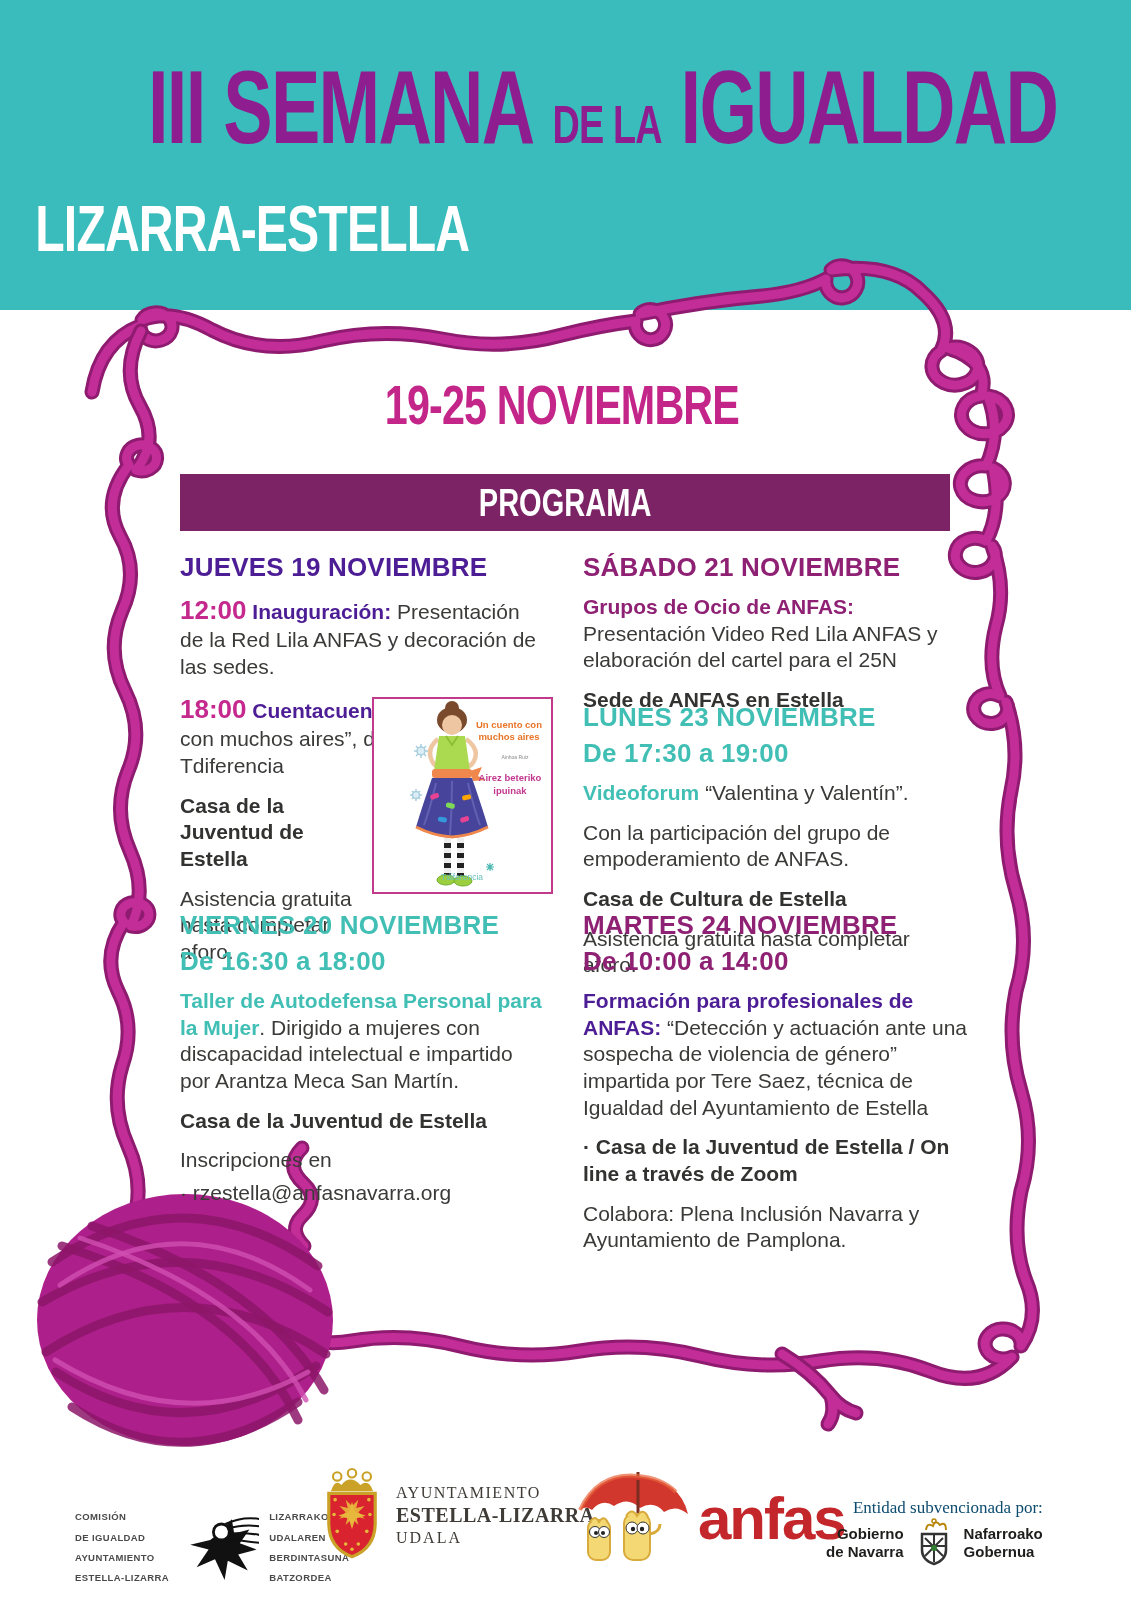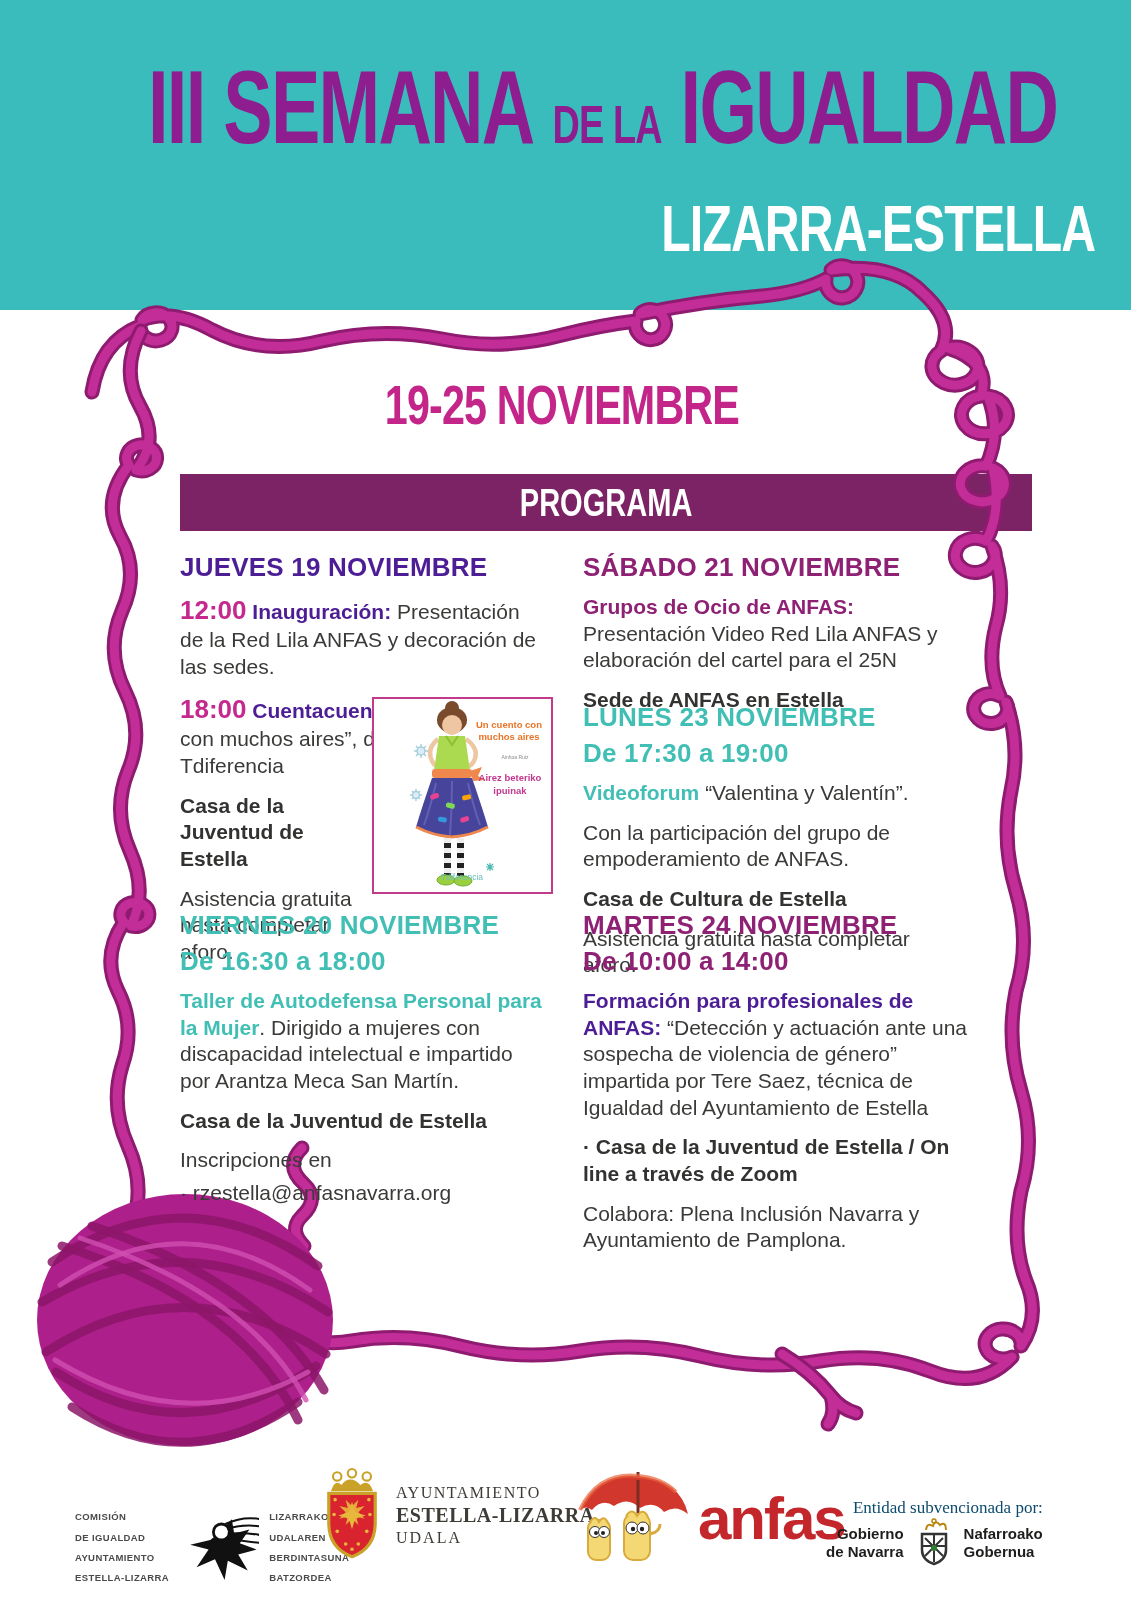--- a/index.html
+++ b/index.html
@@ -5,28 +5,28 @@
   html,body{margin:0;padding:0;background:#ffffff;}
   .page{position:relative;width:1131px;height:1600px;background:#ffffff;overflow:hidden;
         font-family:"Liberation Sans",sans-serif;color:#3a3a38;}
   
   .teal-band{position:absolute;left:0;top:0;width:1131px;height:310px;background:#3abcbc;}
   .title-wrap{position:absolute;left:0;top:58px;width:1131px;display:flex;justify-content:flex-end;}
   .title-row{display:flex;align-items:baseline;gap:22px;white-space:nowrap;
              transform:scale(0.86,1.2);transform-origin:50% 50%;}
   .t-big{font-size:86px;font-weight:800;letter-spacing:-2px;color:#8e1e90;}
   .t-small{font-size:44px;font-weight:800;letter-spacing:-1px;color:#8e1e90;}
-  .subtitle-wrap{position:absolute;left:0;top:196px;width:1131px;text-align:right;}
+  .subtitle-wrap{position:absolute;left:0;top:196px;width:1131px;text-align:left;}
   .subtitle{display:inline-block;font-size:56px;font-weight:800;color:#ffffff;
             letter-spacing:-1px;transform:scale(0.86,1.15);}
   
   .date-wrap{position:absolute;left:0;top:378px;width:1124px;text-align:center;}
   .date-line{display:inline-block;font-size:48px;font-weight:800;color:#c32589;
              letter-spacing:-1px;transform:scale(0.86,1.15);}
-  .programa{position:absolute;left:180px;top:474px;width:852px;height:57px;background:#7b2364;
+  .programa{position:absolute;left:180px;top:474px;width:770px;height:57px;background:#7b2364;
             display:flex;align-items:center;justify-content:center;}
   .programa span{display:inline-block;font-size:33px;font-weight:800;color:#ffffff;
                  letter-spacing:0;transform:scale(0.88,1.18);}
   
   .sec{position:absolute;z-index:3;}
   .day{margin:0 0 11px 0;font-size:26px;font-weight:800;letter-spacing:.2px;}
   .day2{margin:-6px 0 11px 0;font-size:26px;font-weight:800;letter-spacing:.2px;}
   .pink{color:#4c1d95;} .teal{color:#41bfb5;} .plum{color:#8e2173;}
   .sec p{margin:0 0 13px 0;font-size:21px;line-height:1.27;}
   .time{font-size:26px;font-weight:800;color:#c5298e;}

